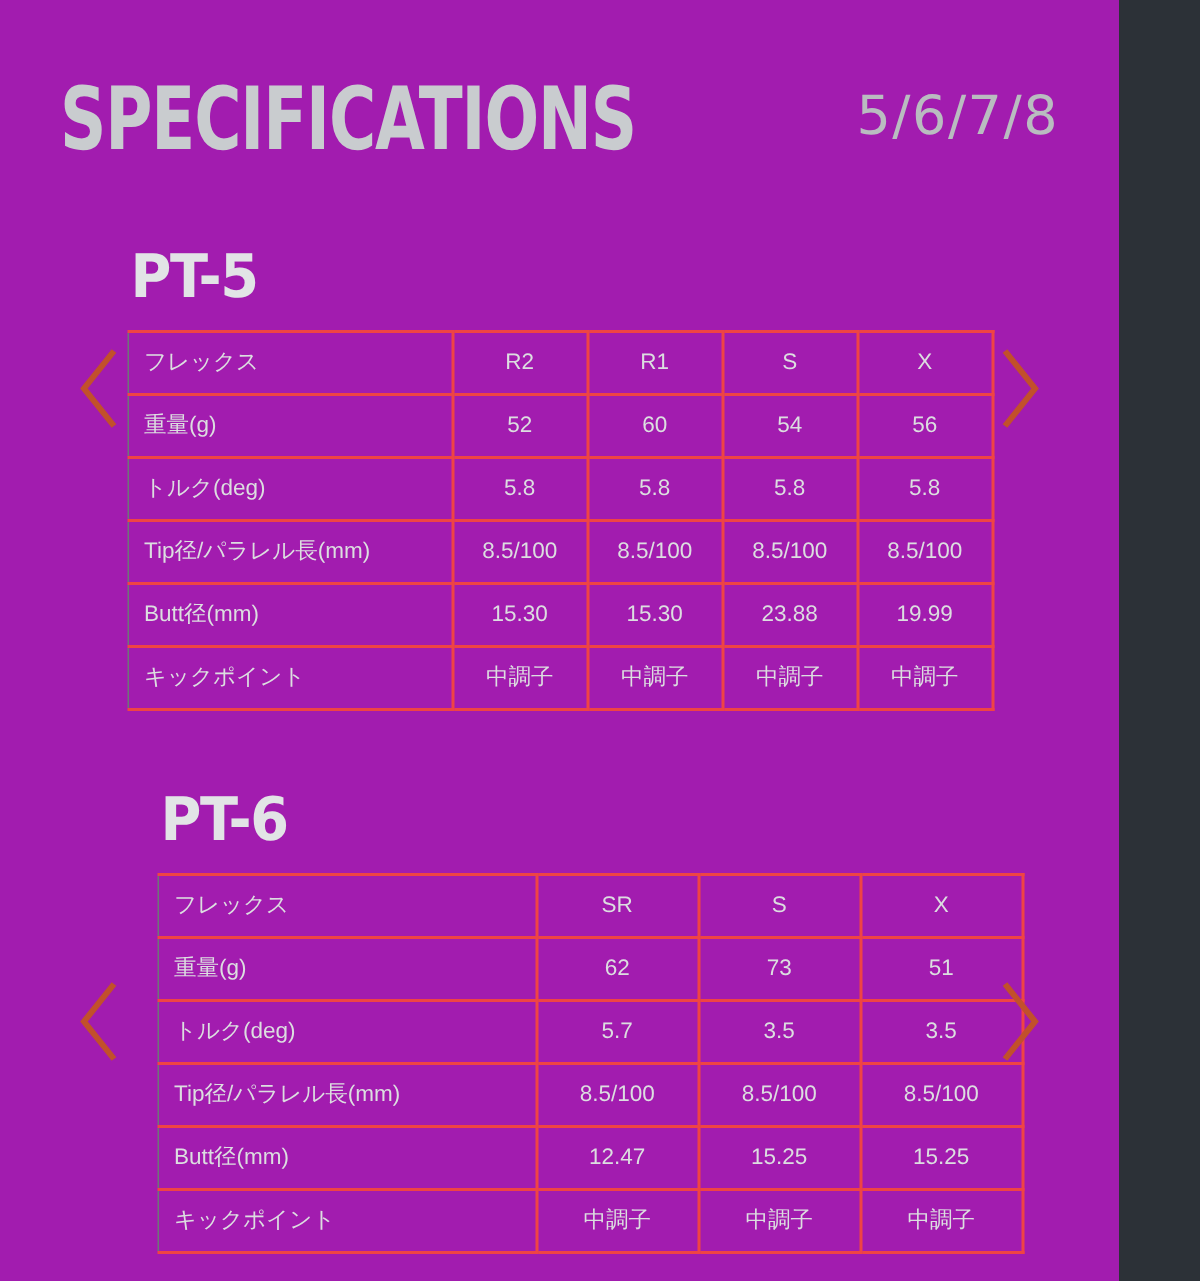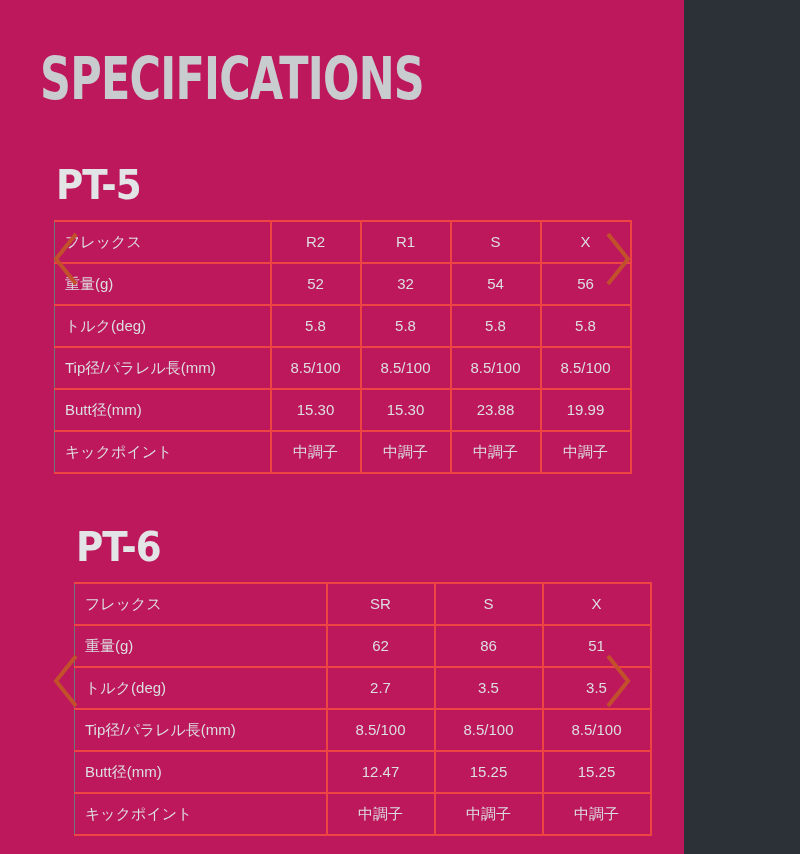--- a/index.html
+++ b/index.html
@@ -6,23 +6,23 @@
   html, body {
     width: 800px;
     height: 854px;
     background: #2c3137;
     font-family: "Liberation Sans", sans-serif;
     color: #d8dadd;
     overflow: hidden;
   }
   .page {
     position: relative;
-    width: 684px;
+    width: 746px;
     height: 854px;
-    background: #be185d;
+    background: #a21caf;
   }
   
   .header {
     display: flex;
     align-items: flex-end;
     justify-content: space-between;
     padding: 18px 40px 0 40px;
     height: 110px;
   }
   .spec-title {
@@ -104,20 +104,21 @@
   .sec1 { margin-top: 52px; }
   .sec2 { margin-top: 50px; padding-left: 40px; }
 </style>
 </head>
 <body>
 
 <div class="page">
 
   <div class="header">
     <div class="spec-title">SPECIFICATIONS</div>
+    <div class="spec-pages">5/6/7/8</div>
   </div>
 
   <div class="section sec1">
     <div class="arrow arrow-left" style="top:68px;">
       <svg viewBox="0 0 34 58">
           <polyline points="26,4 6,29 26,54" fill="none" stroke="currentColor" stroke-width="4"></polyline>
         </svg>
     </div>
     <div class="arrow arrow-right" style="top:68px;">
       <svg viewBox="0 0 34 58">
@@ -139,21 +140,21 @@
           <tr>
             <td class="rowlabel">フレックス</td>
             <td>R2</td>
             <td>R1</td>
             <td>S</td>
             <td>X</td>
           </tr>
           <tr>
             <td class="rowlabel">重量(g)</td>
             <td>52</td>
-            <td>32</td>
+            <td>60</td>
             <td>54</td>
             <td>56</td>
           </tr>
           <tr>
             <td class="rowlabel">トルク(deg)</td>
             <td>5.8</td>
             <td>5.8</td>
             <td>5.8</td>
             <td>5.8</td>
           </tr>
@@ -207,26 +208,26 @@
         <tbody>
           <tr>
             <td class="rowlabel">フレックス</td>
             <td>SR</td>
             <td>S</td>
             <td>X</td>
           </tr>
           <tr>
             <td class="rowlabel">重量(g)</td>
             <td>62</td>
-            <td>86</td>
+            <td>73</td>
             <td>51</td>
           </tr>
           <tr>
             <td class="rowlabel">トルク(deg)</td>
-            <td>2.7</td>
+            <td>5.7</td>
             <td>3.5</td>
             <td>3.5</td>
           </tr>
           <tr>
             <td class="rowlabel">Tip径/パラレル長(mm)</td>
             <td>8.5/100</td>
             <td>8.5/100</td>
             <td>8.5/100</td>
           </tr>
           <tr>

